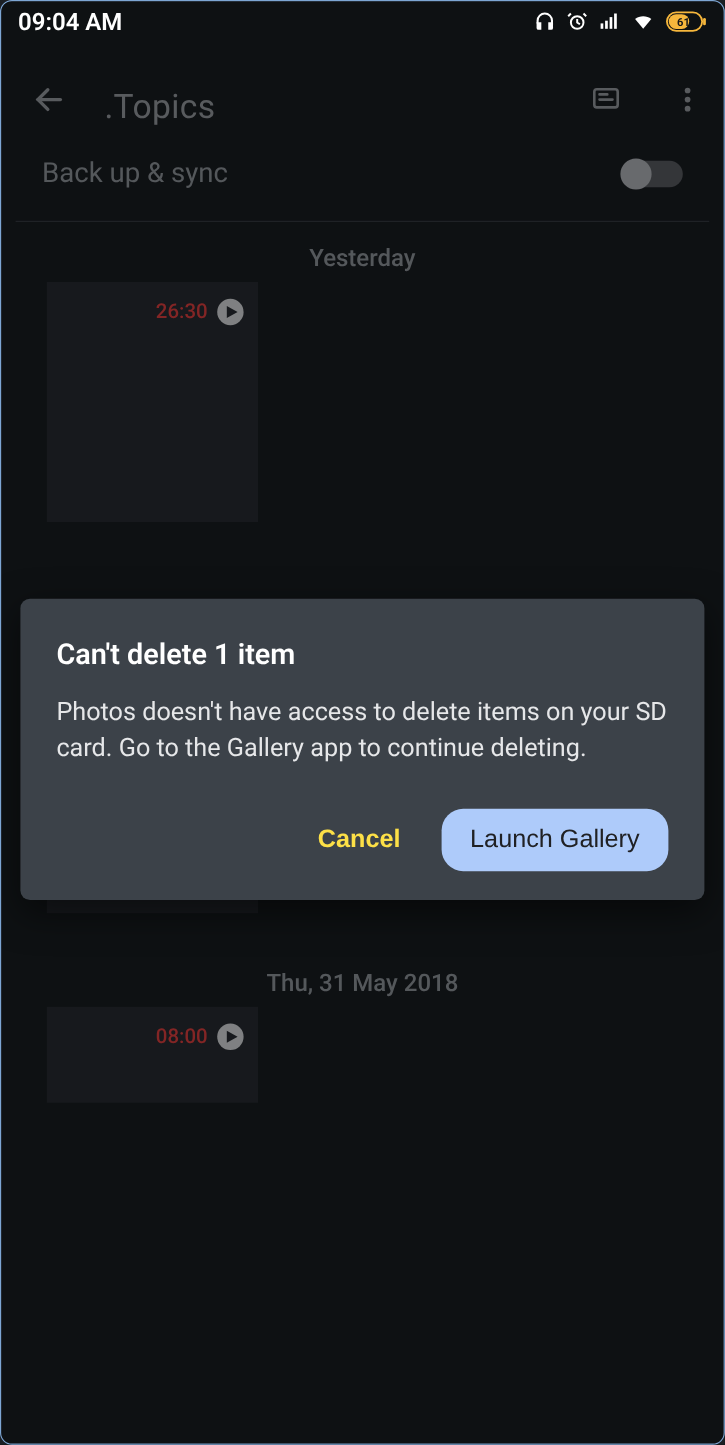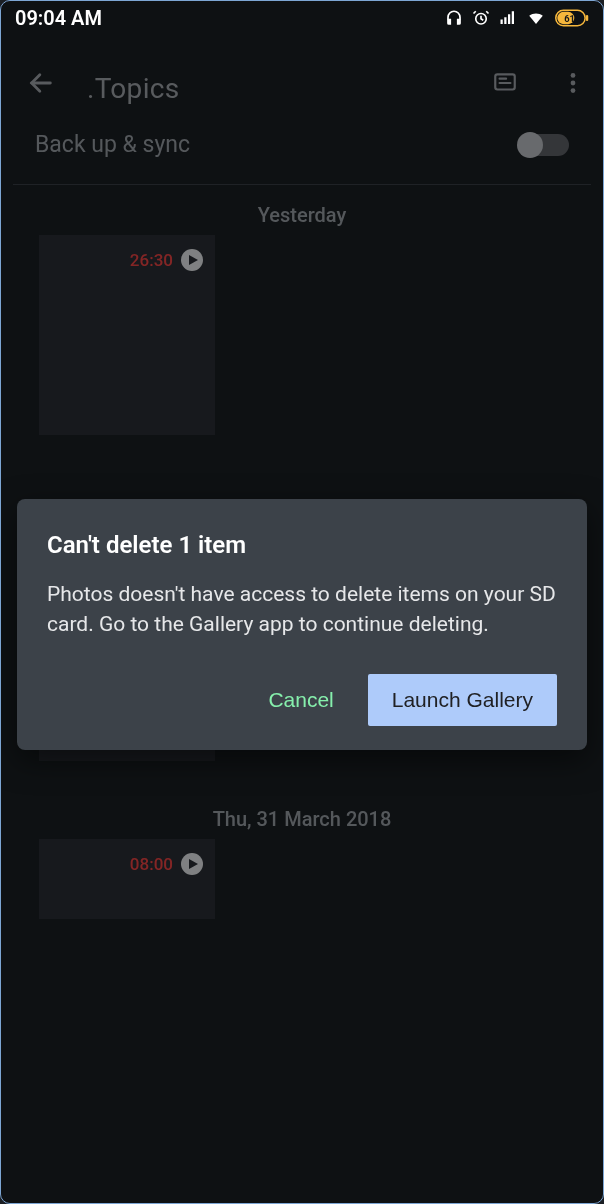--- a/index.html
+++ b/index.html
@@ -138,30 +138,30 @@
     font-size: 21px;
     line-height: 1.45;
     color: #e6e7e9;
   }
   .dialog-actions {
     display: flex; justify-content: flex-end; gap: 26px;
     margin-top: 34px;
     align-items: center;
   }
   .btn-flat {
-    color: #86efac; font-size: 21px; font-weight: 400;
+    color: #fde047; font-size: 21px; font-weight: 700;
     padding: 10px 8px;
     border: none; background: none; cursor: pointer;
   }
   .btn-filled {
     background: #aecbfa;
     color: #202124;
     font-size: 21px; font-weight: 500;
     padding: 14px 24px;
-    border-radius: 2px;
+    border-radius: 18px;
     border: none; cursor: pointer;
   }
 
   
   .content-stack { position: relative; z-index: 1; }
 </style>
 </head>
 <body>
 
 <div class="statusbar">
@@ -248,21 +248,21 @@
     <div class="section-header">Tue, 21 Aug 2018</div>
     <div class="thumb">
       <div class="duration">
         <span>20:09</span>
         <span class="play-badge"></span>
       </div>
     </div>
   </div>
 
   <div class="section" style="margin-top:28px">
-    <div class="section-header">Thu, 31 March 2018</div>
+    <div class="section-header">Thu, 31 May 2018</div>
     <div class="thumb" style="height:80px">
       <div class="duration">
         <span>08:00</span>
         <span class="play-badge"></span>
       </div>
     </div>
   </div>
 
 </div>
 

